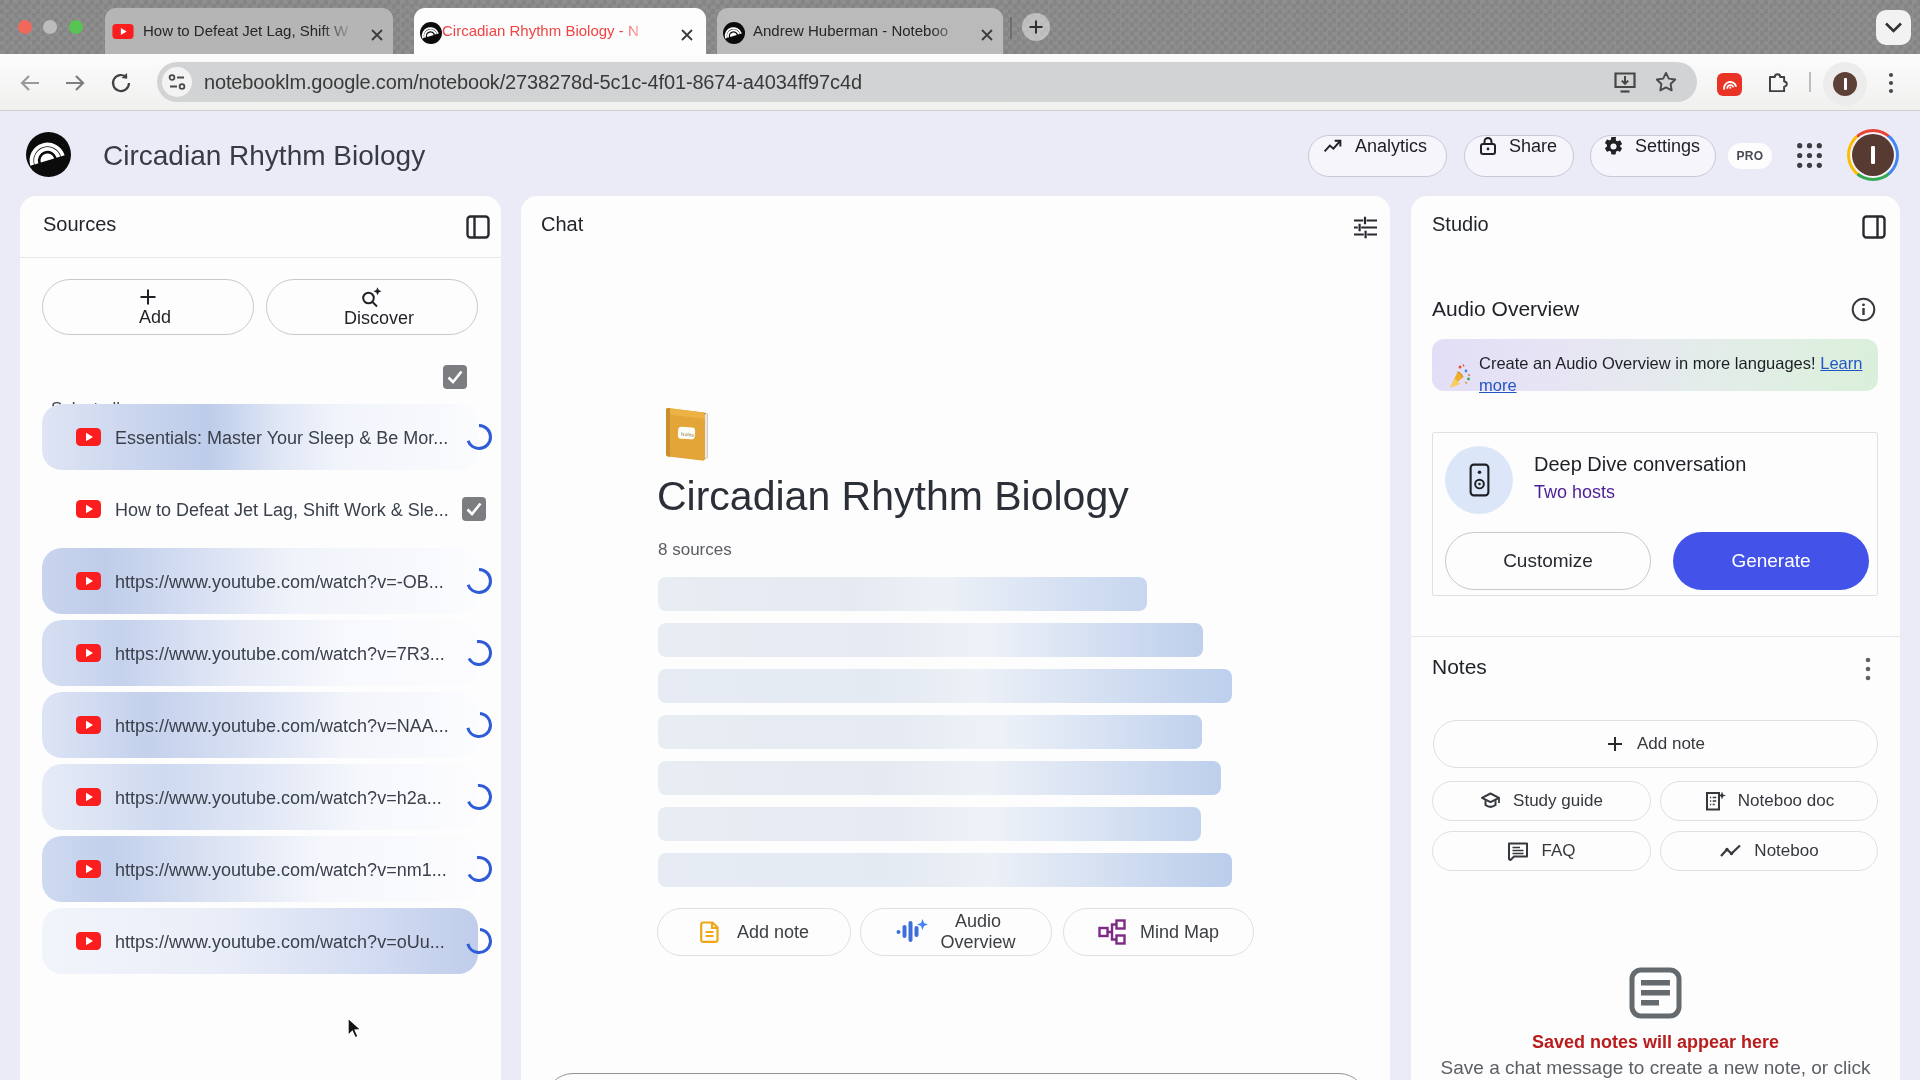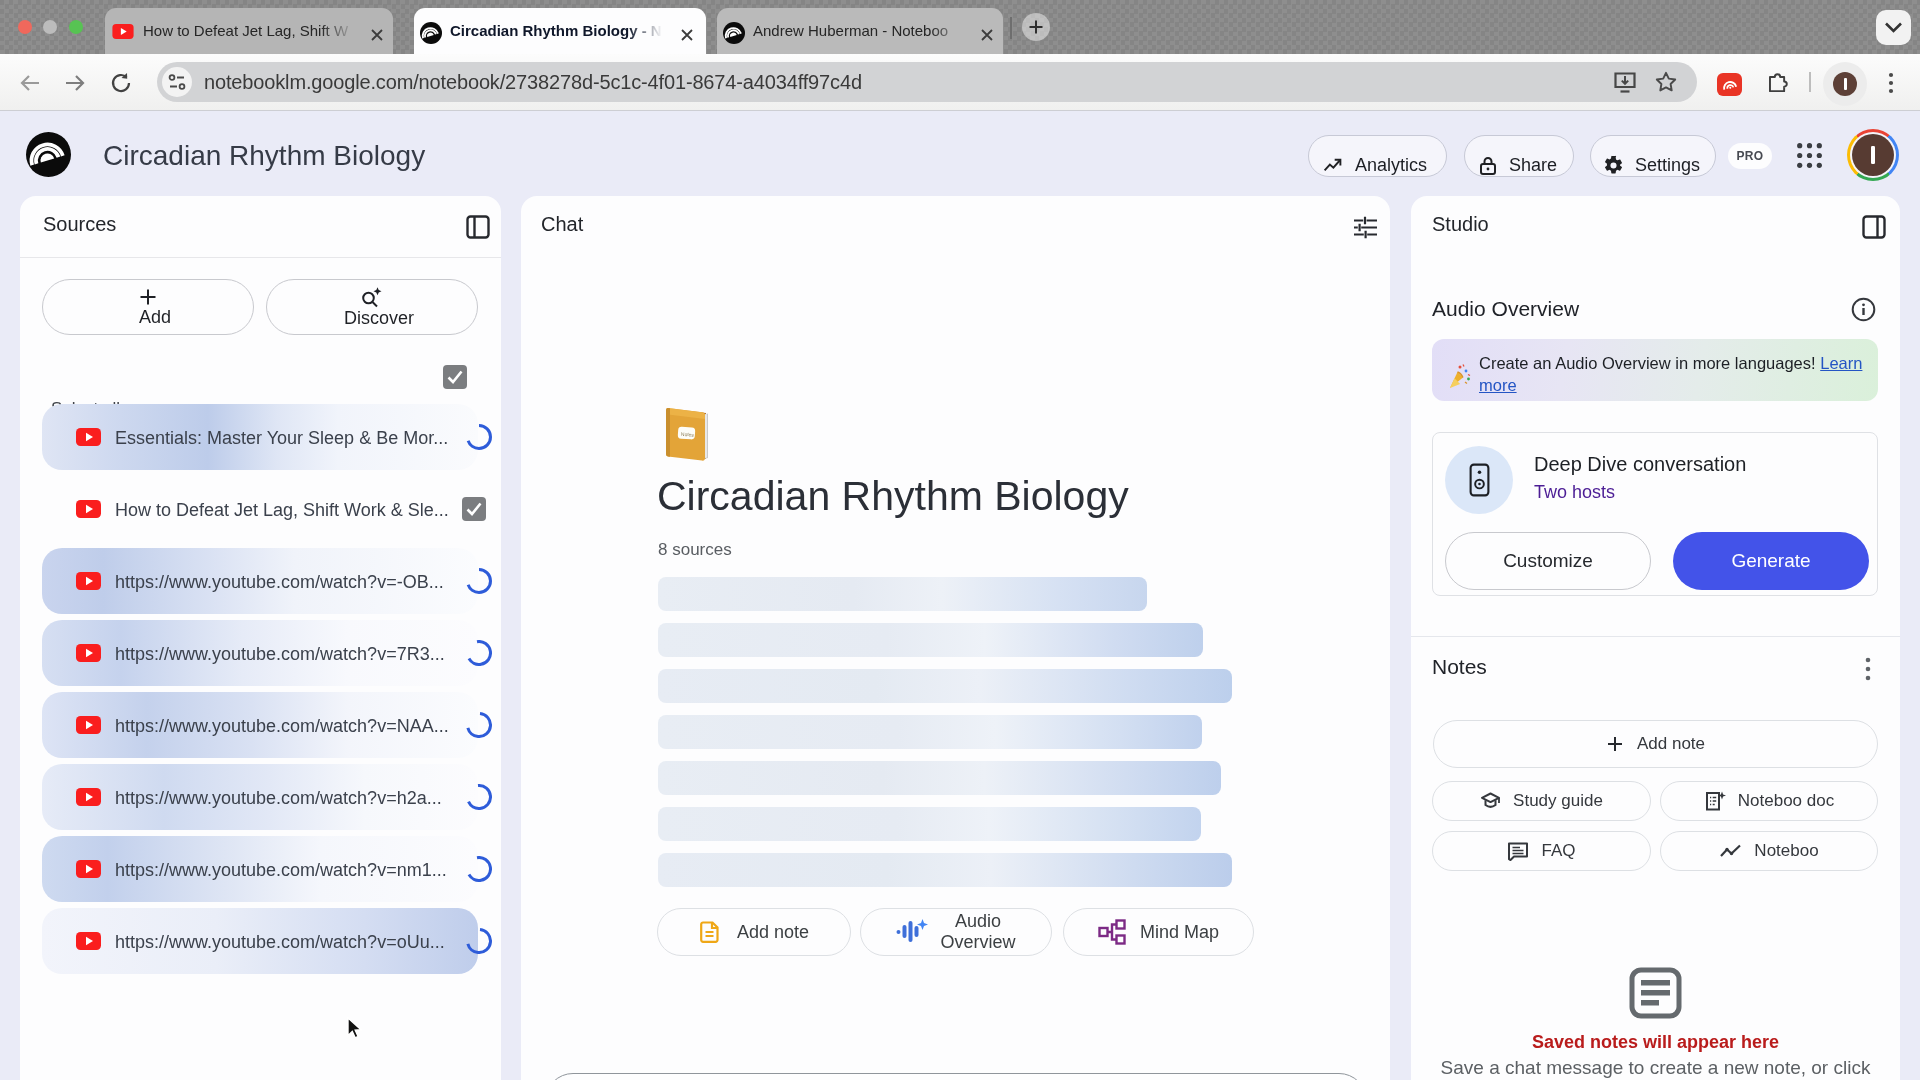--- a/index.html
+++ b/index.html
@@ -20,21 +20,21 @@
     background:linear-gradient(#fcfcfc, #f0f0ef); }
   #toolbar-line { position:absolute; left:0; top:110px; width:1920px; height:1px; background:#cdced3; }
   #urlpill { position:absolute; left:157px; top:8px; width:1540px; height:40px; border-radius:20px; background:#d2d3d5; }
   #sitecirc { position:absolute; left:5px; top:5px; width:30px; height:30px; border-radius:50%; background:#f3f3f3; }
   #urltext { position:absolute; left:47px; top:9px; font-size:20px; letter-spacing:-0.15px; color:#3a3a3a; }
   
   #app { position:absolute; left:0; top:111px; width:1920px; height:969px; background:#eaebf7; }
   #applogo { position:absolute; left:26px; top:21px; }
   #apptitle { position:absolute; left:103px; top:29px; font-size:28px; color:#363b47; letter-spacing:0px; }
   .hbtn { position:absolute; top:24px; height:42px; border:1px solid #c7c9d6; border-radius:21px;
-    background:rgba(253,253,255,0.55); display:flex; align-items:flex-end; font-size:18px; color:#1c1e24; }
+    background:rgba(253,253,255,0.55); display:flex; align-items:flex-start; font-size:18px; color:#1c1e24; }
   .panel { position:absolute; top:85px; background:#fdfdfe; border-radius:16px 16px 0 0; height:884px; overflow:hidden; }
   .phead { position:absolute; left:0; top:0; font-size:20px; color:#23262b; }
   
   .srow { position:absolute; left:22px; width:436px; height:66px; border-radius:20px; }
   .srowtxt { position:absolute; left:73px; top:24px; font-size:18px; color:#3b414c; white-space:nowrap; }
   .yticon { position:absolute; left:34px; top:24px; }
   .spin { position:absolute; left:424px; top:20px; width:26px; height:26px; }
   .cbox { position:absolute; width:24px; height:24px; background:#7b7d80; border-radius:4px; }
   .pillbtn { border:1px solid #c8c9ce; border-radius:28px; background:#fdfdfe; display:flex; align-items:center; justify-content:center;flex-direction:column; }
   
@@ -67,21 +67,21 @@
 
   <div class="tab white" style="left:414px; width:292px;">
     <svg style="position:absolute;left:6px;top:14px;" width="22" height="22" viewBox="0 0 45 45">
       <circle cx="22.5" cy="22.5" r="22.5" fill="#0b0b0b"></circle>
       <g transform="rotate(-17 21.5 28.5)">
         <path d="M14.5 28.5 a7 7 0 0 1 14 0 z" fill="#fff"></path>
         <path d="M10 28.5 a11.5 11.5 0 0 1 23 0" fill="none" stroke="#fff" stroke-width="3.8"></path>
         <path d="M5.5 28.5 a16 16 0 0 1 32 0" fill="none" stroke="#fff" stroke-width="3.8"></path>
       </g>
     </svg>
-    <div class="tabtitle" style="left:36px; width:224px; color:#0f172a;font-weight:bold;">Circadian Rhythm Biology - N
+    <div class="tabtitle" style="left:28px; width:224px; color:#ef4444;">Circadian Rhythm Biology - N
       <div class="fade" style="background:linear-gradient(90deg,rgba(253,253,254,0),#fdfdfe 75%);"></div></div>
     <svg class="tabx" style="left:263px;" viewBox="0 0 20 20">
         <path d="M5 5 15 15 M15 5 5 15" stroke="#3c3c3c" stroke-width="1.8"></path>
       </svg>
   </div>
 
   <div class="tab gray" style="left:717px; width:286px; background:#bababa;">
     <svg style="position:absolute;left:6px;top:14px;" width="22" height="22" viewBox="0 0 45 45">
       <circle cx="22.5" cy="22.5" r="22.5" fill="#0b0b0b"></circle>
       <g transform="rotate(-17 21.5 28.5)">
@@ -412,35 +412,35 @@
       <path d="M15.5 1.5 V22.5" stroke="#27292e" stroke-width="2.4"></path>
     </svg>
 
     <div style="position:absolute;left:21px;top:101px;font-size:21px;font-weight:500;color:#202329;">Audio Overview</div>
     <svg style="position:absolute;left:440px;top:101px;" width="25" height="25" viewBox="0 0 25 25">
       <circle cx="12.5" cy="12.5" r="10.8" fill="none" stroke="#35383d" stroke-width="2"></circle>
       <path d="M12.5 11 V18" stroke="#35383d" stroke-width="2.4"></path>
       <circle cx="12.5" cy="7.8" r="1.4" fill="#35383d"></circle>
     </svg>
 
-    <div style="position:absolute;left:21px;top:143px;width:446px;height:62px;border-radius:12px;background:linear-gradient(100deg,#e2def7 0%,#e7e5f4 30%,#e4ecea 60%,#daf0da 100%);">
+    <div style="position:absolute;left:21px;top:143px;width:446px;height:52px;border-radius:12px;background:linear-gradient(100deg,#e2def7 0%,#e7e5f4 30%,#e4ecea 60%,#daf0da 100%);">
       <svg style="position:absolute;left:15px;top:24px;" width="24" height="26" viewBox="0 0 24 26">
         <path d="M3 25 L10.5 9 L16 14.5 Z" fill="#eeb02c"></path>
         <path d="M3 25 L7.5 15.2 L13.2 20.9 Z" fill="#f6cf5e"></path>
         <path d="M10.5 9 Q14 10 16 14.5" fill="none" stroke="#d9932a" stroke-width="1.4"></path>
         <circle cx="13" cy="4" r="1.5" fill="#e54f3a"></circle>
         <circle cx="19" cy="8" r="1.4" fill="#4285f4"></circle>
         <circle cx="21.5" cy="16" r="1.4" fill="#34a853"></circle>
         <path d="M16 1.5 L17 3.5 M21 11.5 L23 12.5" stroke="#e54f3a" stroke-width="1.3"></path>
         <path d="M18 19 L20 20.5" stroke="#d9932a" stroke-width="1.3"></path>
       </svg>
       <div style="position:absolute;left:47px;top:13px;width:390px;font-size:16.5px;line-height:22px;color:#1d2025;">Create an Audio Overview in more languages! <span style="color:#2455c4;text-decoration:underline;">Learn more</span></div>
     </div>
 
-    <div style="position:absolute;left:21px;top:236px;width:446px;height:164px;border:1px solid #dfe1e5;border-radius:8px;background:#fdfdfe;">
+    <div style="position:absolute;left:21px;top:236px;width:446px;height:164px;border:1px solid #dfe1e5;border-radius:2px;background:#fdfdfe;">
       <div style="position:absolute;left:12px;top:13px;width:68px;height:68px;border-radius:50%;background:#dbe7f8;"></div>
       <svg style="position:absolute;left:36px;top:30px;" width="21" height="34" viewBox="0 0 26 42">
         <rect x="2" y="2" width="22" height="38" rx="4" fill="none" stroke="#1d2025" stroke-width="2.6"></rect>
         <circle cx="13" cy="11.5" r="2.2" fill="#1d2025"></circle>
         <circle cx="13" cy="26" r="5.4" fill="none" stroke="#1d2025" stroke-width="2.4"></circle>
         <circle cx="13" cy="26" r="1.6" fill="#1d2025"></circle>
       </svg>
       <div style="position:absolute;left:101px;top:20px;font-size:20px;font-weight:500;color:#1d2025;">Deep Dive conversation</div>
       <div style="position:absolute;left:101px;top:49px;font-size:18px;color:#4c1d95;">Two hosts</div>
       <div class="pillbtn" style="position:absolute;left:12px;top:99px;width:206px;height:58px;border-radius:29px;font-size:19px;font-weight:500;color:#26292e;">Customize</div>

